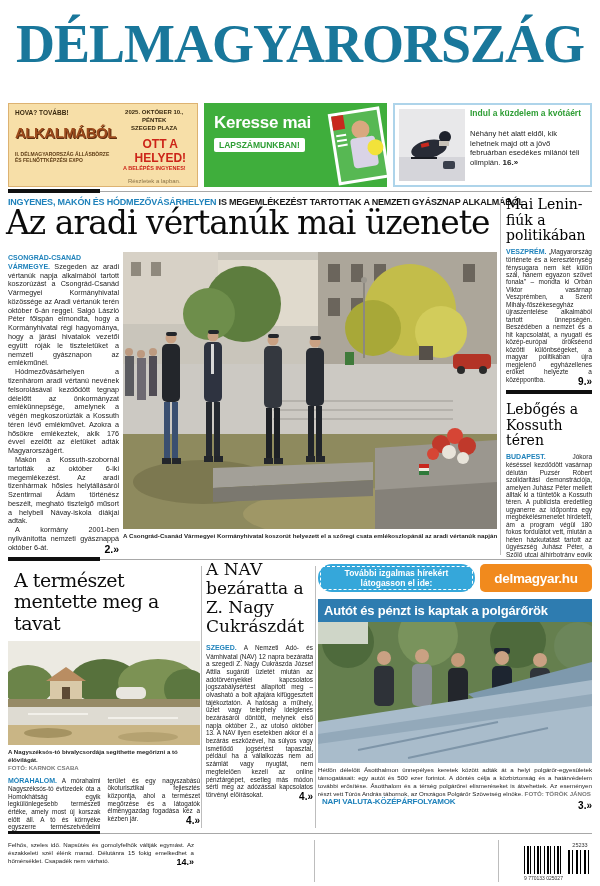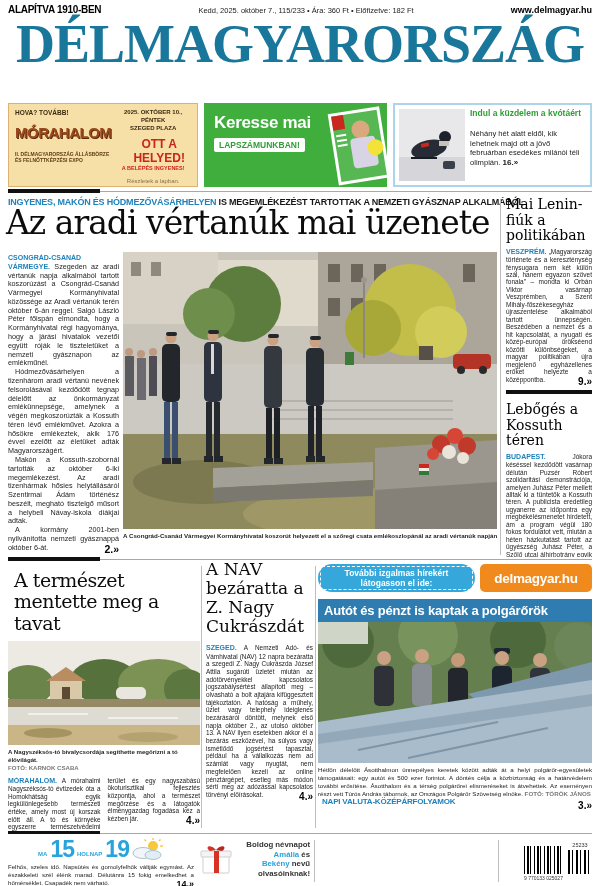--- a/index.html
+++ b/index.html
@@ -123,33 +123,28 @@
   .bc-addon{position:absolute;left:44px;top:10px;width:24px;height:24px;
     background:repeating-linear-gradient(90deg,#000 0 2px,#fff 2px 4px,#000 4px 5px,#fff 5px 8px);}
   .bc-top{position:absolute;left:44px;top:2px;width:24px;text-align:center;font-size:5.5px;color:#333;}
   .bc-digits{position:absolute;left:0;top:35px;width:44px;font-size:5px;color:#333;white-space:nowrap;}
 </style>
 </head>
 <body>
 
 <div class="page">
 
-  <div class="topbar">
-    <span class="founded">ALAPÍTVA 1910-BEN</span>
-    <span class="dateline">Kedd, 2025. október 7., 115/233  •  Ára: 360 Ft • Előfizetve: 182 Ft</span>
-    <span class="website">www.delmagyar.hu</span>
-  </div>
 
   <div class="masthead">DÉLMAGYARORSZÁG</div>
 
   <div class="promo-row">
     <div class="promo-jobfair">
       <div class="pj-left">
         <div class="pj-tag">HOVA? TOVÁBB!</div>
-        <div class="pj-logo">MÓRAHALOM</div>
+        <div class="pj-logo">ALKALMÁBÓL</div>
         <div class="pj-sub">II. DÉLMAGYARORSZÁG ÁLLÁSBÖRZE ÉS FELNŐTTKÉPZÉSI EXPO</div>
       </div>
       <div class="pj-right">
         <div class="pj-date">2025. OKTÓBER 10., PÉNTEK</div>
         <div class="pj-date">SZEGED PLAZA</div>
         <div class="pj-cta">OTT A HELYED!</div>
         <div class="pj-free">A BELÉPÉS INGYENES!</div>
         <div class="pj-det">Részletek a lapban.</div>
       </div>
     </div>
@@ -395,58 +390,26 @@
       <span>Hétfőn délelőtt Ásotthalmon ünnepélyes keretek között adták át a helyi polgárőr-egyesületek támogatásait: egy autót és 500 ezer forintot. A döntés célja a közbiztonság és a határvédelem további erősítése. Ásotthalom és a térség polgárőrei elismeréseket is átvehettek. Az eseményen részt vett Túrós András tábornok, az Országos Polgárőr Szövetség elnöke.</span>
       <span class="credit">FOTÓ: TÖRÖK JÁNOS</span>
       <span class="pageref">3.»</span>
     </div>
   </div>
 
   <div class="rule" style="top:833px"></div>
   <div class="rule-bar" style="top:831px;height:3px"></div>
 
   <div class="weather">
-    <div class="w-row">
-      <span class="w-lbl">MA</span>
-      <span class="w-temp">15</span>
-      <span class="w-lbl">HOLNAP</span>
-      <span class="w-temp">19</span>
-      <svg width="32" height="22" viewBox="0 0 32 22">
-        <circle cx="21" cy="8" r="5" fill="#f5c93a"></circle>
-        <g stroke="#f5c93a" stroke-width="1.4">
-          <line x1="21" y1="0" x2="21" y2="2"></line>
-            <line x1="27" y1="3" x2="28.5" y2="1.5"></line>
-          <line x1="28" y1="8" x2="31" y2="8"></line>
-            <line x1="14" y1="3" x2="12.5" y2="1.5"></line>
-        </g>
-        <ellipse cx="11" cy="15" rx="10" ry="5.5" fill="#f2f6fa" stroke="#a9c3d6"></ellipse>
-        <ellipse cx="21" cy="17" rx="8" ry="4.5" fill="#e2ecf4" stroke="#a9c3d6"></ellipse>
-      </svg>
-    </div>
     <div class="w-text">
       <span>Felhős, szeles idő. Napsütés és gomolyfelhők váltják egymást. Az északkeleti szél élénk marad. Délutánra 15 fokig emelkedhet a hőmérséklet. Csapadék nem várható.</span>
       <span class="pageref">14.»</span>
     </div>
   </div>
 
-  <div class="nameday">
-    <svg width="36" height="36" viewBox="0 0 36 36">
-      <rect x="5" y="14" width="26" height="18" rx="1" fill="#ffffff" stroke="#cfcfcf"></rect>
-      <rect x="3" y="10" width="30" height="6" rx="1" fill="#f4f4f4" stroke="#cfcfcf"></rect>
-      <rect x="16" y="10" width="5" height="22" fill="#d63327"></rect>
-      <path d="M18 9 C12 2, 6 6, 12 10 Z" fill="#d63327"></path>
-      <path d="M18 9 C24 2, 30 6, 24 10 Z" fill="#b5281e"></path>
-    </svg>
-    <div class="nd">
-      <span>Boldog névnapot</span><br>
-      <span class="blue">Amália</span> <span>és</span><br>
-      <span class="blue">Bekény</span> <span>nevű</span><br>
-      <span>olvasóinknak!</span>
-    </div>
-  </div>
 
   <div class="vdiv" style="left:314px;top:840px;height:42px;"></div>
 
   <div class="valuta">
     <div class="v-title">NAPI VALUTA-KÖZÉPÁRFOLYAMOK</div>
   </div>
 
   <div class="vdiv" style="left:498px;top:840px;height:42px;"></div>
 
   <div class="barcode">

